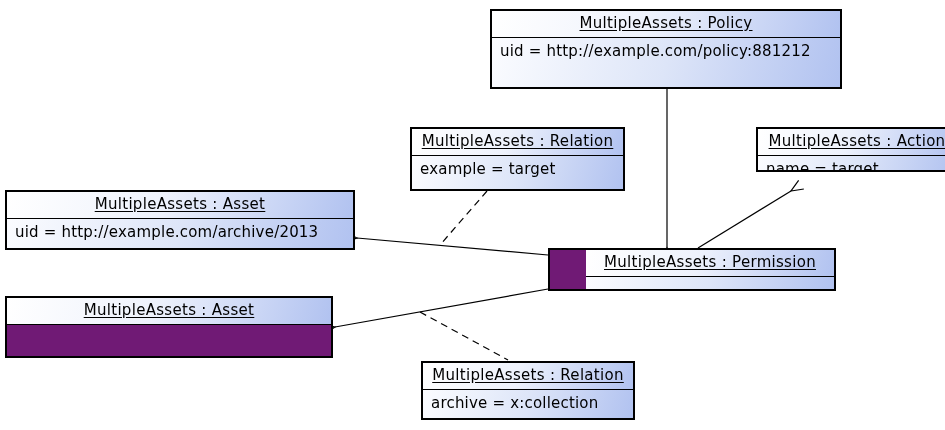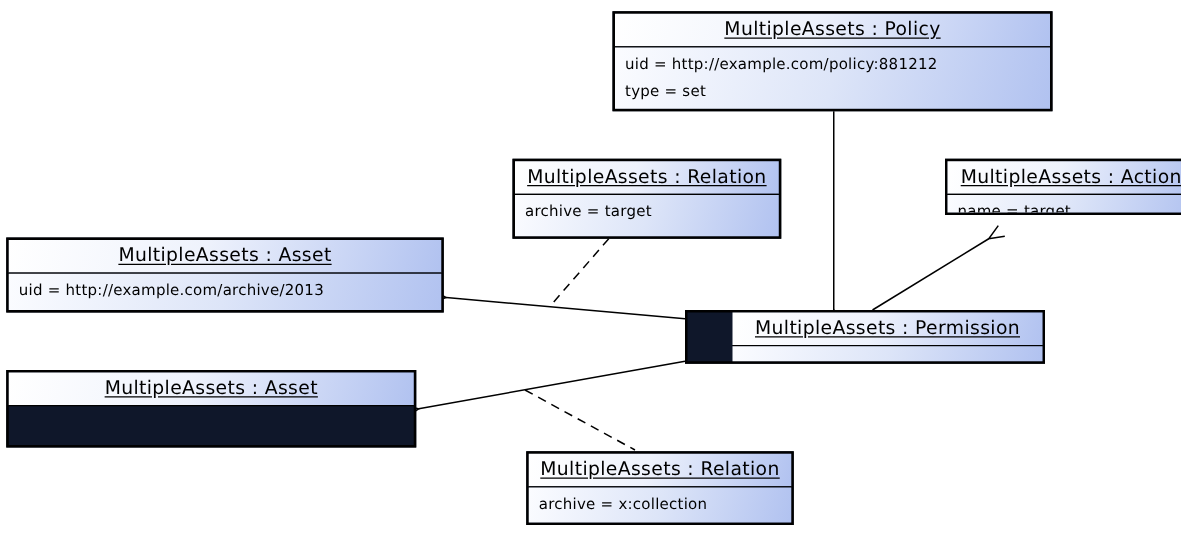--- a/index.html
+++ b/index.html
@@ -10,41 +10,41 @@
     font-family:"DejaVu Sans","Liberation Sans",sans-serif;
     overflow:hidden;
   }
   #edge-layer{position:absolute;left:0;top:0;width:945px;height:430px;}
   .uml-box{
     position:absolute;
     box-sizing:border-box;
     border:2px solid #000000;
     display:flex;
     flex-direction:column;
-    background:#0f172a;
+    background:#701a75;
   }
   .uml-title{
     box-sizing:border-box;
     flex:none;
     height:27px;
     line-height:25px;
     border-bottom:1px solid #000000;
     text-align:center;
     font-size:15px;
     letter-spacing:0.3px;
     color:#000000;
     background:linear-gradient(105deg,#ffffff 0%,#eef2fc 45%,#b1c2f0 100%);
     white-space:nowrap;
     overflow:hidden;
   }
   .uml-title .u{text-decoration:underline;text-underline-offset:2px;}
   .uml-attrs{
     box-sizing:border-box;
     flex:1;
-    font-size:12px;
+    font-size:15px;
     letter-spacing:0.2px;
     color:#000000;
     padding:2px 8px 0 8px;
     background:linear-gradient(105deg,#fbfcff 0%,#dde5f8 50%,#b1c2f0 100%);
     overflow:hidden;
   }
   .uml-attrs .attr{
     line-height:22px;
     white-space:nowrap;
   }
@@ -69,30 +69,29 @@
         <line x1="420" y1="312" x2="508" y2="360" stroke="#000000" stroke-width="1.2" stroke-dasharray="7,5"></line>
       </g>
   </svg>
 
   <div class="uml-box" style="left:490px;top:9px;width:352px;height:80px;">
     <div class="uml-title">
       <span class="u">MultipleAssets : Policy</span>
     </div>
     <div class="uml-attrs">
       <div class="attr">uid = http://example.com/policy:881212</div>
-      <div class="attr">type = set</div>
     </div>
   </div>
 
   <div class="uml-box" style="left:410px;top:127px;width:215px;height:64px;">
     <div class="uml-title">
       <span class="u">MultipleAssets : Relation</span>
     </div>
     <div class="uml-attrs">
-      <div class="attr">archive = target</div>
+      <div class="attr">example = target</div>
     </div>
   </div>
 
   <div class="uml-box" style="left:756px;top:127px;width:202px;height:45px;">
     <div class="uml-title">
       <span class="u">MultipleAssets : Action</span>
     </div>
     <div class="uml-attrs">
       <div class="attr">name = target</div>
     </div>

